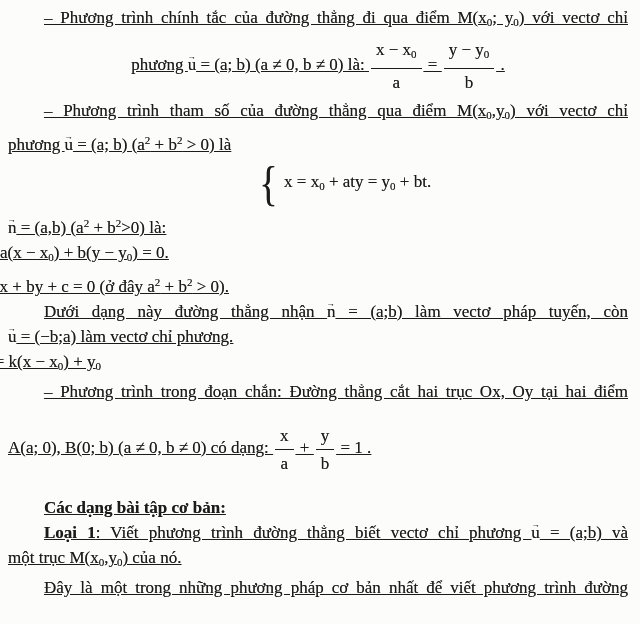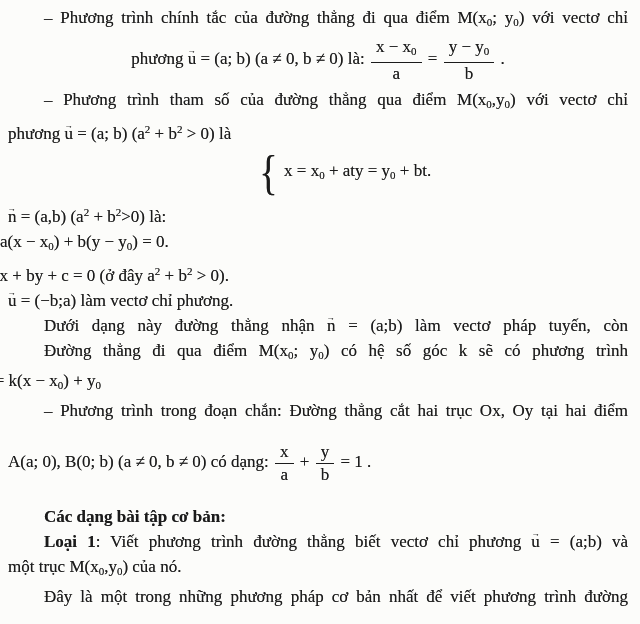--- a/index.html
+++ b/index.html
@@ -10,37 +10,37 @@
   .page{
     width:640px;height:624px;
     background:#fcfcfa;
     color:#1b1b1b;
     font-family:"Liberation Serif","DejaVu Serif",serif;
     font-size:17px;
     text-shadow:0 0 .4px rgba(0,0,0,.55);
     box-sizing:border-box;
   }
   .doc{padding:5px 12px 0 8px;}
-  .line{line-height:25px;}
+  .line{line-height:25px;text-decoration:underline;}
   .align-justify{text-align:justify;text-align-last:justify;}
   .align-left{text-align:left;white-space:nowrap;}
   .align-center{white-space:nowrap;}
   .indent{text-indent:36px;}
   .sb{font-size:11px;vertical-align:-3px;}
   .sp{font-size:11px;vertical-align:6px;}
   .bold{font-weight:bold;}
   .vec{position:relative;display:inline-block;text-indent:0;}
   .vec::after{
     content:"→";position:absolute;top:-8px;left:50%;
     transform:translateX(-50%) scale(.6,.5);
     font-size:14px;letter-spacing:0;
   }
   .frac{
     display:inline-flex;flex-direction:column;align-items:center;
-    vertical-align:middle;line-height:20px;margin:0 2px;text-indent:0;
+    vertical-align:middle;line-height:25px;margin:0 2px;text-indent:0;
   }
   .frac .num{padding:0 5px 1px;border-bottom:1.5px solid #1b1b1b;}
   .frac .den{padding-top:1px;}
   .sys{display:inline-flex;align-items:center;vertical-align:middle;text-indent:0;}
   .sys-brace{
     font-size:48px;line-height:50px;font-weight:400;
     margin-right:4px;transform:scaleX(.8);display:inline-block;
   }
   .sys-rows{display:inline-flex;flex-direction:row;row-gap:2px;text-align:center;}
   .sys-row{line-height:24px;}
@@ -71,23 +71,22 @@
       <div class="line align-left" data-line="SYS"><span class="sys">
           <span class="sys-brace">{</span>
           <span class="sys-rows">
             <span class="sys-row"><span class="txt">x = x</span><span class="sb">0</span><span class="txt"> + at</span></span>
             <span class="sys-row"><span class="txt">y = y</span><span class="sb">0</span><span class="txt"> + bt.</span></span>
           </span>
         </span></div>
       <div class="line align-left" data-line="L6"><span class="vec">n</span><span class="txt"> = (a,b) (a</span><span class="sp">2</span><span class="txt"> + b</span><span class="sp">2</span><span class="txt">&gt;0) là:</span></div>
       <div class="line align-center" data-line="C1"><span class="txt">a(x − x</span><span class="sb">0</span><span class="txt">) + b(y − y</span><span class="sb">0</span><span class="txt">) = 0.</span></div>
       <div class="line align-center" data-line="C2"><span class="txt">ax  + by + c = 0 (ở đây a</span><span class="sp">2</span><span class="txt"> + b</span><span class="sp">2</span><span class="txt"> &gt; 0).</span></div>
+      <div class="line align-justify indent" data-line="L8"><span class="txt">Dưới dạng này đường thẳng nhận </span><span class="vec">n</span><span class="txt"> = (a;b) làm vectơ pháp tuyến, còn</span></div>
       <div class="line align-left" data-line="L9"><span class="vec">u</span><span class="txt"> = (−b;a) làm vectơ chỉ phương.</span></div>
-      <div class="line align-justify indent" data-line="L8"><span class="txt">Dưới dạng này đường thẳng nhận </span><span class="vec">n</span><span class="txt"> = (a;b) làm vectơ pháp tuyến, còn</span></div>
-      <div class="line align-justify indent" data-line="L10"><span class="txt">Đường thẳng đi qua điểm M(x</span><span class="sb">0</span><span class="txt">; y</span><span class="sb">0</span><span class="txt">) có hệ số góc k sẽ có phương trình</span></div>
       <div class="line align-center" data-line="C3"><span class="txt">y = k(x − x</span><span class="sb">0</span><span class="txt">) + y</span><span class="sb">0</span></div>
       <div class="line align-justify indent" data-line="L11"><span class="txt">– Phương trình trong đoạn chắn: Đường thẳng cắt hai trục Ox, Oy tại hai điểm</span></div>
       <div class="line align-left" data-line="L12"><span class="txt">A(a; 0), B(0; b) (a ≠ 0, b ≠ 0) có dạng: </span><span class="frac">
           <span class="num"><span class="txt">x</span></span>
           <span class="den"><span class="txt">a</span></span>
         </span><span class="txt"> + </span><span class="frac">
           <span class="num"><span class="txt">y</span></span>
           <span class="den"><span class="txt">b</span></span>
         </span><span class="txt"> = 1 .</span></div>
       <div class="line align-left indent" data-line="H1"><span class="bold"><span class="txt">Các dạng bài tập cơ bản:</span></span></div>

